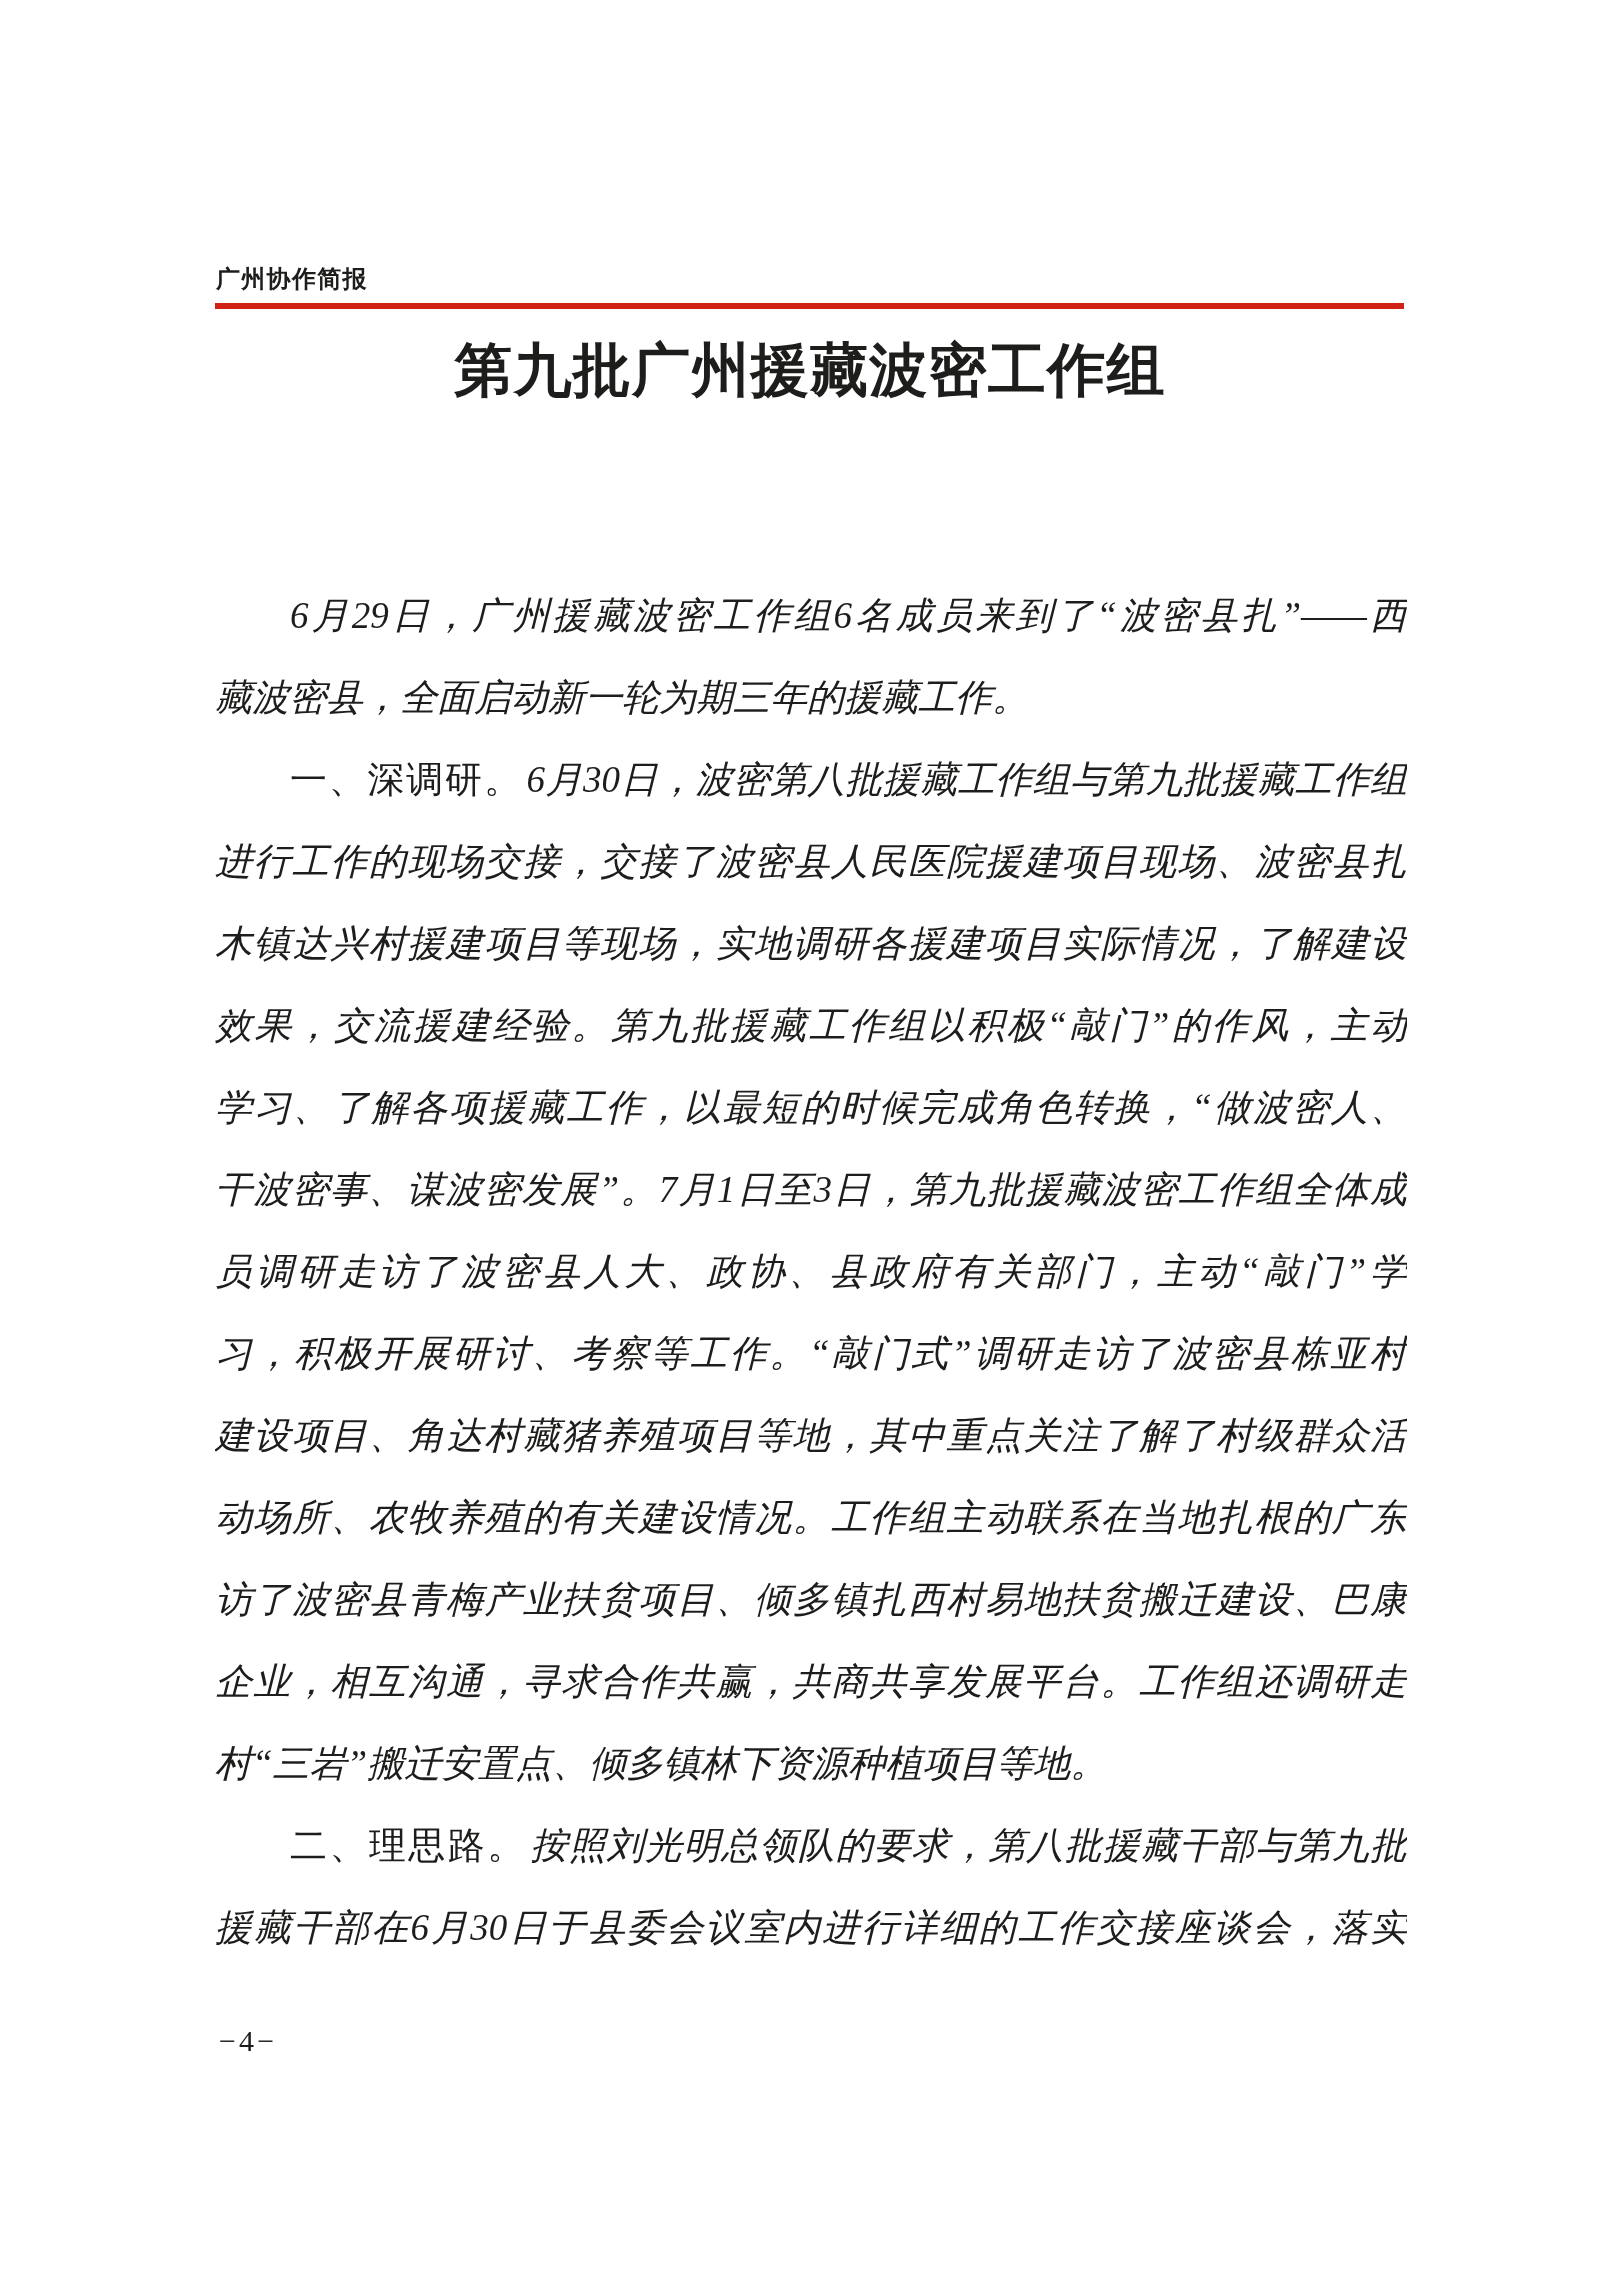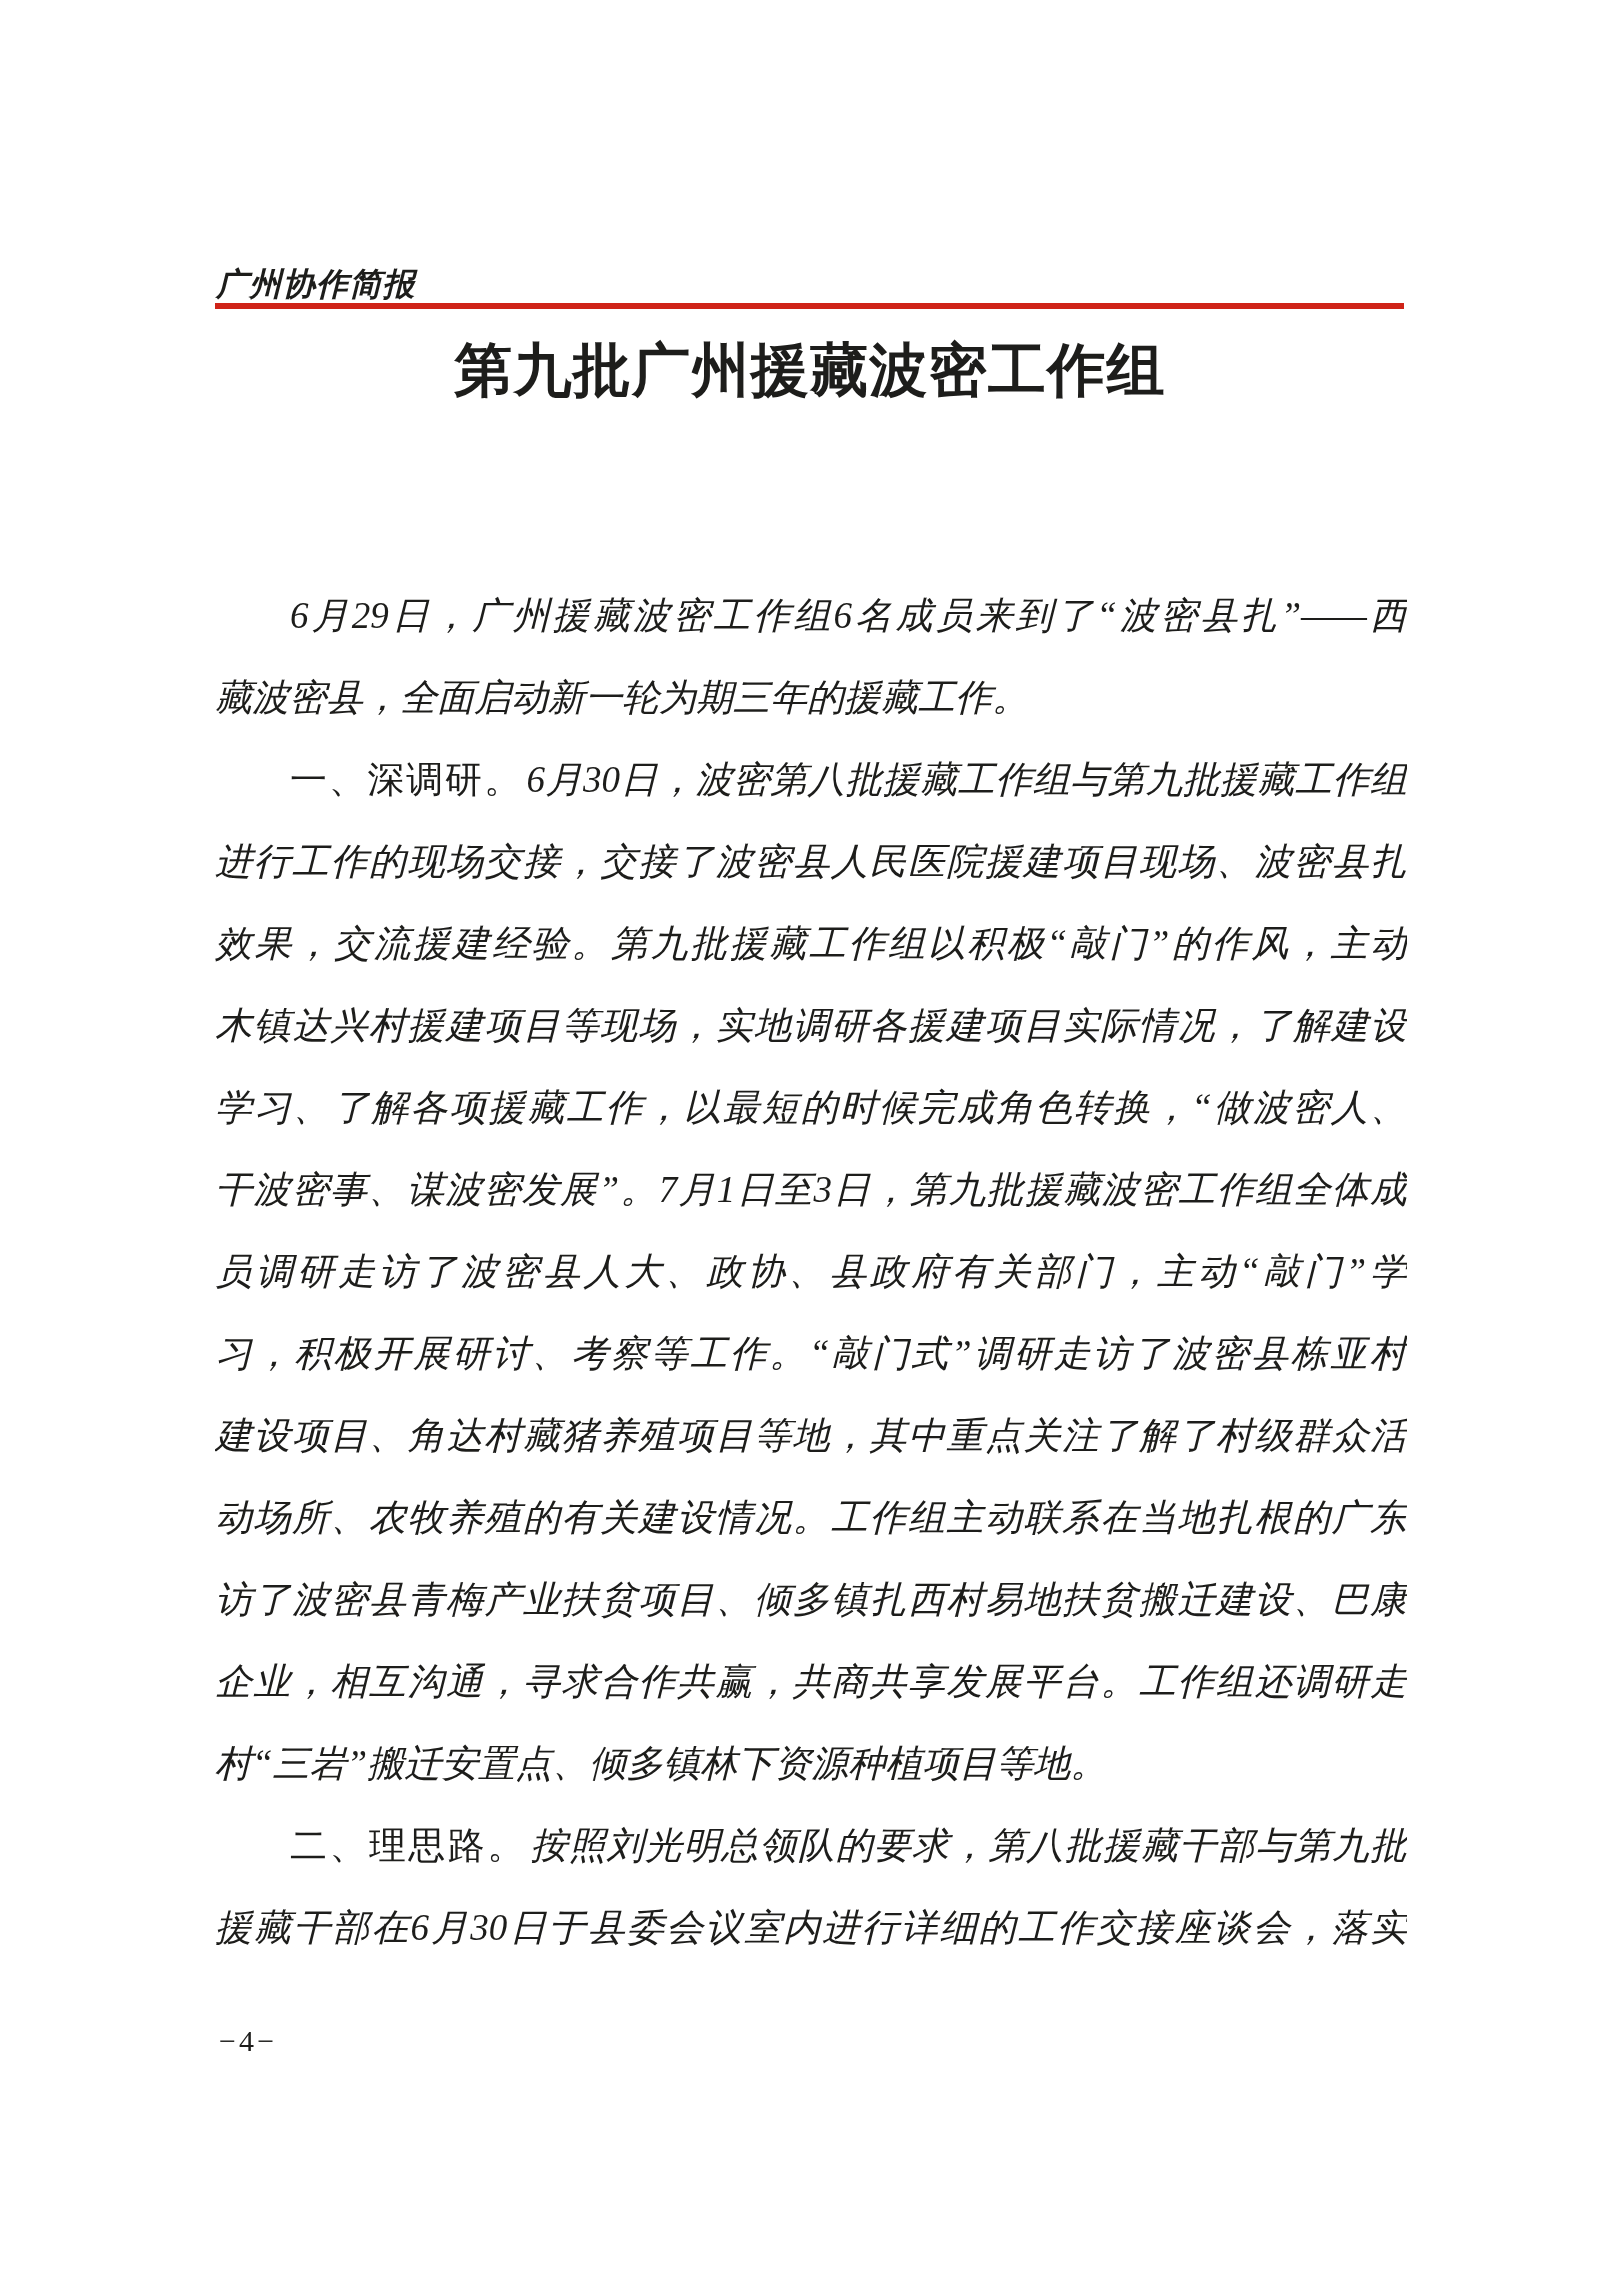--- a/index.html
+++ b/index.html
@@ -9,25 +9,24 @@
     height: 2273px;
     background: #ffffff;
     font-family: "Liberation Serif", "DejaVu Serif", serif;
     color: #1d1d1b;
     overflow: hidden;
   }
   .masthead {
     position: absolute;
     top: 263px;
     left: 216px;
-    font-size: 32px;
+    font-size: 24px;
     font-weight: 700;
     letter-spacing: 1.3px;
     white-space: nowrap;
-    font-style: italic;
   }
   .rule {
     position: absolute;
     top: 303px;
     left: 215px;
     width: 1189px;
     height: 6.4px;
     background: #cf2318;
   }
   .doc-title {
@@ -88,22 +87,22 @@
 
   <div class="doc-title">
     <div>第九批广州援藏波密工作组</div>
   </div>
 
   <div class="body-text">
     <div class="line indent"><span>6月29日，广州援藏波密工作组6名成员来到了“波密县扎”——西</span></div>
     <div class="line end"><span>藏波密县，全面启动新一轮为期三年的援藏工作。</span></div>
     <div class="line indent"><span class="lead">一、深调研。</span><span>6月30日，波密第八批援藏工作组与第九批援藏工作组</span></div>
     <div class="line"><span>进行工作的现场交接，交接了波密县人民医院援建项目现场、波密县扎</span></div>
+    <div class="line"><span>木镇达兴村援建项目等现场，实地调研各援建项目实际情况，了解建设</span></div>
     <div class="line"><span>效果，交流援建经验。第九批援藏工作组以积极“敲门”的作风，主动</span></div>
-    <div class="line"><span>木镇达兴村援建项目等现场，实地调研各援建项目实际情况，了解建设</span></div>
     <div class="line"><span>学习、了解各项援藏工作，以最短的时候完成角色转换，“做波密人、</span></div>
     <div class="line"><span>干波密事、谋波密发展”。7月1日至3日，第九批援藏波密工作组全体成</span></div>
     <div class="line"><span>员调研走访了波密县人大、政协、县政府有关部门，主动“敲门”学</span></div>
     <div class="line"><span>习，积极开展研讨、考察等工作。“敲门式”调研走访了波密县栋亚村</span></div>
     <div class="line"><span>建设项目、角达村藏猪养殖项目等地，其中重点关注了解了村级群众活</span></div>
     <div class="line"><span>动场所、农牧养殖的有关建设情况。工作组主动联系在当地扎根的广东</span></div>
     <div class="line"><span>访了波密县青梅产业扶贫项目、倾多镇扎西村易地扶贫搬迁建设、巴康</span></div>
     <div class="line"><span>企业，相互沟通，寻求合作共赢，共商共享发展平台。工作组还调研走</span></div>
     <div class="line end"><span>村“三岩”搬迁安置点、倾多镇林下资源种植项目等地。</span></div>
     <div class="line indent"><span class="lead">二、理思路。</span><span>按照刘光明总领队的要求，第八批援藏干部与第九批</span></div>

